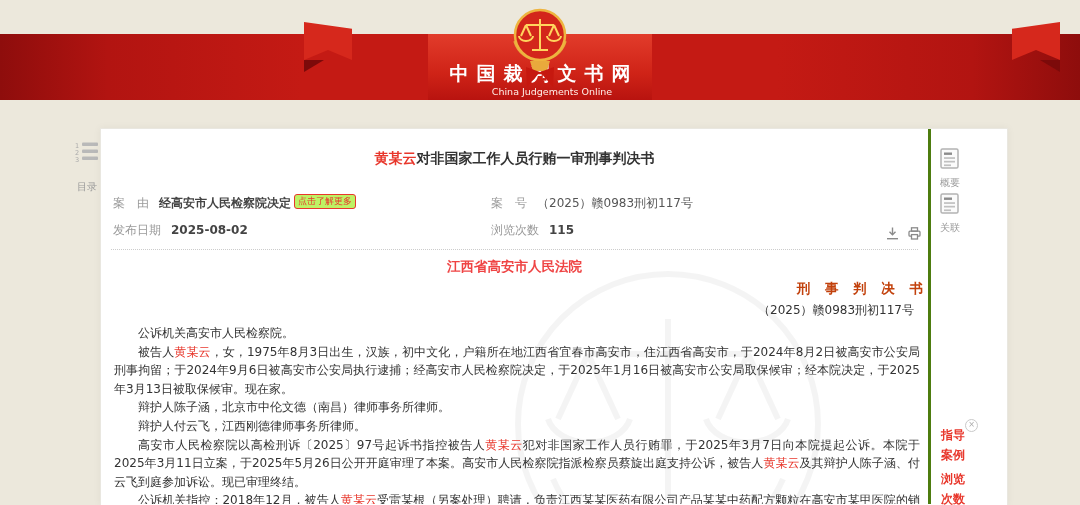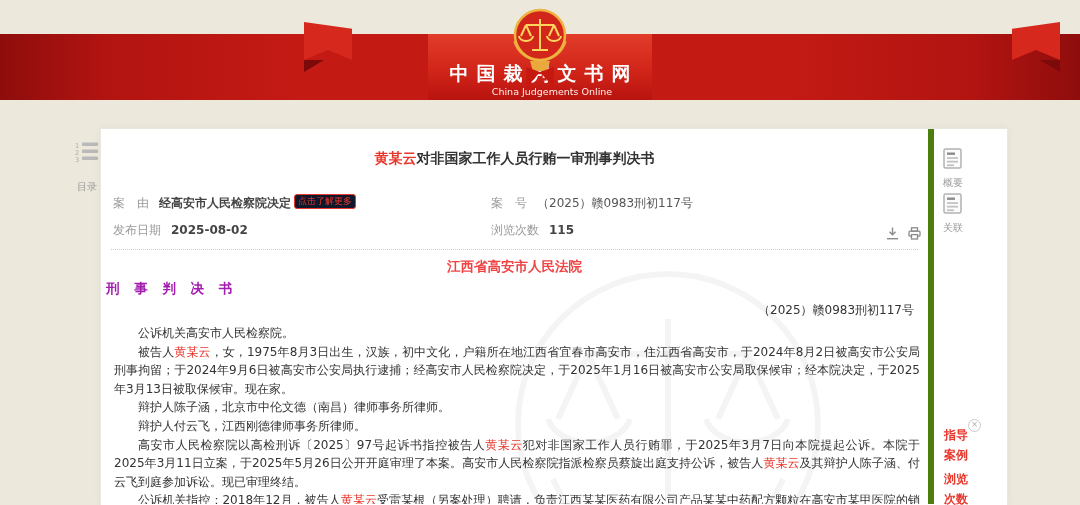--- a/index.html
+++ b/index.html
@@ -24,37 +24,37 @@
 
   
   .toc{position:absolute;left:71px;top:141px;width:32px;text-align:center;cursor:pointer;}
   .toc-label{font-size:10px;color:#9a9a9a;margin-top:13px;}
 
   
   .card{position:absolute;left:100px;top:128px;width:908px;height:377px;background:#ffffff;
         border:1px solid #e9e7e0;border-bottom:none;box-sizing:border-box;box-shadow:0 0 8px rgba(0,0,0,0.05);}
   .watermark{position:absolute;left:392px;top:120px;opacity:1;}
   .main-col{position:absolute;left:0;top:0;width:827px;height:375px;overflow:hidden;}
-  .right-rail{position:absolute;left:827px;top:0;width:80px;height:375px;border-left:6px solid #4d7c0f;}
+  .right-rail{position:absolute;left:827px;top:0;width:80px;height:375px;border-left:3px solid #4d7c0f;}
 
   .doc-title{margin:21px 14px 0 14px;text-align:center;font-size:14px;font-weight:bold;color:#333;}
   .meta{position:relative;margin:27px 12px 0 12px;font-size:12px;}
   .meta-row{display:flex;margin-bottom:10px;align-items:baseline;}
   .meta-item-left{width:378px;}
   .mlabel{color:#9a9a9a;margin-right:10px;}
   .mvalue{color:#444;font-weight:600;}
   .mvalue-plain{color:#555;font-weight:500;}
   .badge{display:inline-block;margin-left:3px;transform:translateY(-3px);border:1px solid var(--accent);
-         color:var(--accent);border-radius:3px;font-size:9px;padding:0 3px;line-height:13px;background:#0f172a;cursor:pointer;}
+         color:var(--accent);border-radius:3px;font-size:9px;padding:0 3px;line-height:13px;background:#bef264;cursor:pointer;}
   .meta-icons{position:absolute;right:-6px;bottom:-2px;display:flex;gap:7px;}
   .meta-icons svg{cursor:pointer;}
   .dotted-sep{margin:2px 10px 0 10px;border-top:1px dotted #cccccc;}
 
   .court-name{margin-top:8px;text-align:center;font-weight:bold;font-size:13.5px;color:#ef4444;}
-  .doc-type{margin-top:4px;text-align:left;font-weight:bold;font-size:13.5px;letter-spacing:5px;text-indent:5px;color:#a21caf;}
+  .doc-type{margin-top:4px;text-align:right;font-weight:bold;font-size:13.5px;letter-spacing:5px;text-indent:5px;color:#c2410c;}
   .case-no-right{margin:4px 14px 0 0;text-align:right;font-size:12px;color:#333;}
 
   .doc-body{margin:5px 8px 0 13px;font-size:12px;line-height:18.6px;color:#333;text-align:justify;}
   .doc-body p{margin:0;text-indent:2em;}
   .seg-red{color:var(--accent);}
 
   
   .rail-item{position:absolute;left:9px;cursor:pointer;}
   .rail-item-summary{top:19px;}
   .rail-item-related{top:64px;}

